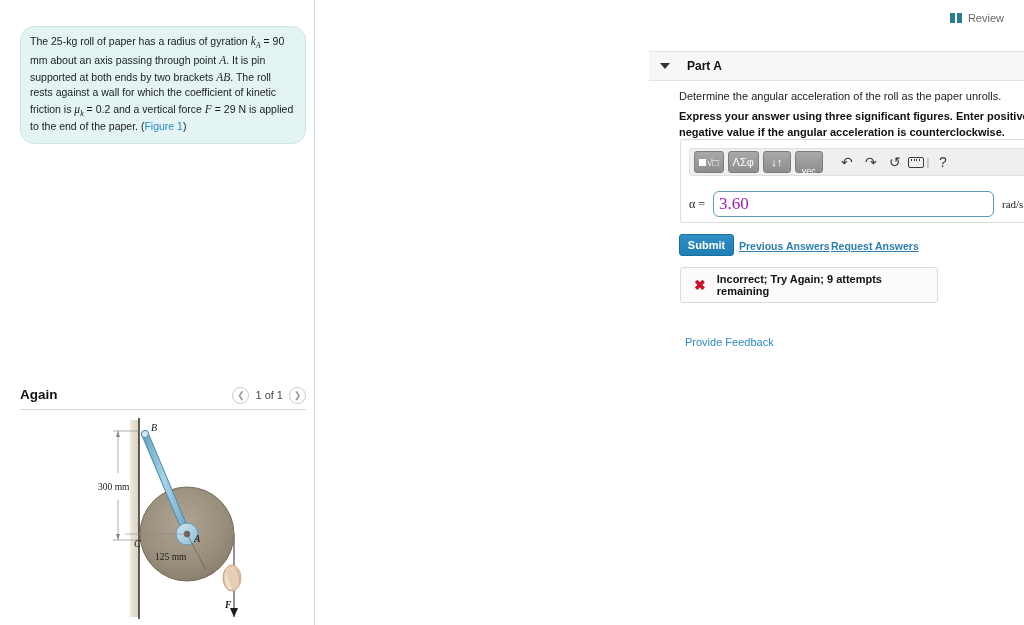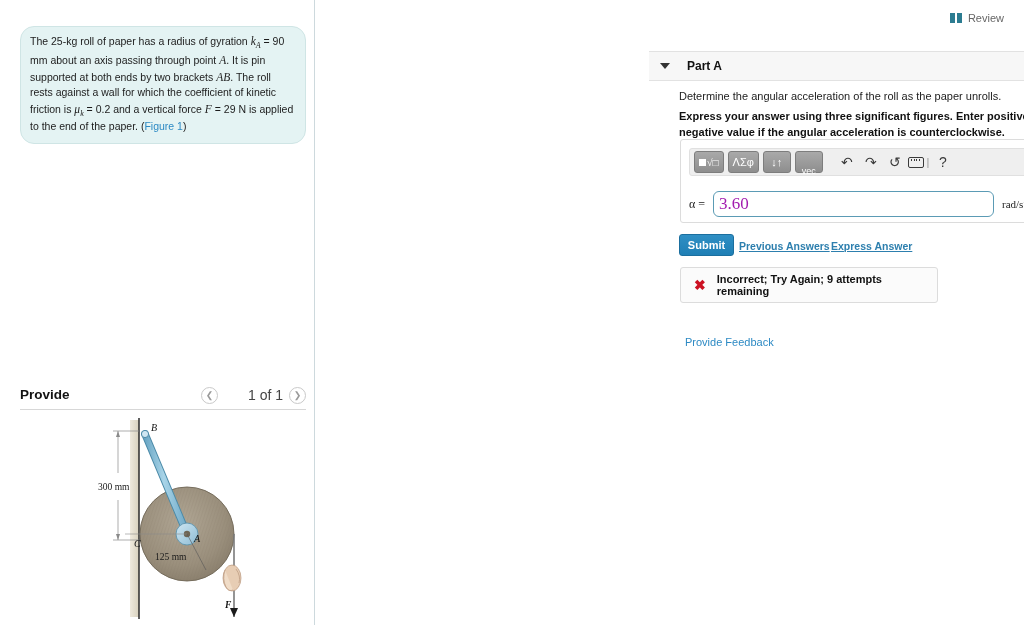--- a/index.html
+++ b/index.html
@@ -21,21 +21,21 @@
   #problem-box .figlink{color:#2d8ac4;text-decoration:none;}
 
   #figure-header{position:absolute;left:20px;top:383px;width:286px;height:24px;}
   #figure-title{font-size:13.5px;font-weight:bold;color:#111;line-height:24px;}
   #figure-pager{position:absolute;right:0;top:0;display:flex;align-items:center;gap:6px;height:24px;}
   .pager-btn{
     width:17px;height:17px;border-radius:50%;border:1px solid #c9c9c9;
     background:#fff;color:#9a9a9a;font-size:9px;line-height:15px;text-align:center;
     cursor:pointer;box-sizing:border-box;
   }
-  #pager-label{font-size:14px;color:#444;margin-left:24px;}
+  #pager-label{font-size:11px;color:#444;}
   #figure-rule{position:absolute;left:20px;top:409px;width:286px;height:1px;background:#d7d7d7;}
   #figure-canvas{position:absolute;left:20px;top:412px;width:286px;height:213px;}
 
   
   #right-pane{position:absolute;left:315px;top:0;right:0;height:625px;background:#fff;}
   #review-btn{
     position:absolute;right:20px;top:12px;display:flex;align-items:center;gap:5px;
     cursor:pointer;
   }
   #review-label{font-size:11px;color:#666;}
@@ -137,21 +137,21 @@
 <body>
 
 <div id="left-pane">
 
   <div id="problem-box">
     <span>The 25-kg roll of paper has a radius of gyration</span>
     <span class="serif-var">k</span><sub class="serif-var" style="font-size:8px">A</sub><span> = 90 mm about an axis passing through point </span><span class="serif-var">A</span><span>. It is pin supported at both ends by two brackets </span><span class="serif-var">AB</span><span>. The roll rests against a wall for which the coefficient of kinetic friction is </span><span class="serif-var">μ</span><sub class="serif-var" style="font-size:8px">k</sub><span> = 0.2 and a vertical force </span><span class="serif-var">F</span><span> = 29  N  is applied to the end of the paper. (</span><a class="figlink" href="#">Figure 1</a><span>)</span>
   </div>
 
   <div id="figure-header">
-    <div id="figure-title">Provide</div>
+    <div id="figure-title">Again</div>
     <div id="figure-pager">
       <div class="pager-btn">❮</div>
       <div id="pager-label">1 of 1</div>
       <div class="pager-btn">❯</div>
     </div>
   </div>
   <div id="figure-rule"></div>
 
   <svg id="figure-canvas" viewBox="0 0 286 213">
     <defs>
@@ -259,21 +259,21 @@
       <div class="tb-ico">?</div>
     </div>
   </div>
 
   <div id="alpha-label">α =</div>
   <input id="answer-input" type="text" value="3.60" style="">
   <div id="units"><span>rad/s</span><sup>2</sup></div>
 
   <div id="submit-btn">Submit</div>
   <div class="link-a" id="prev-answers">Previous Answers</div>
-  <div class="link-a" id="request-answer">Express Answer</div>
+  <div class="link-a" id="request-answer">Request Answers</div>
 
   <div id="feedback">
     <span id="feedback-x">✖</span>
     <span id="feedback-text">Incorrect; Try Again; 9 attempts remaining</span>
   </div>
 
   <div id="provide-feedback">Provide Feedback</div>
 
 </div>
 

